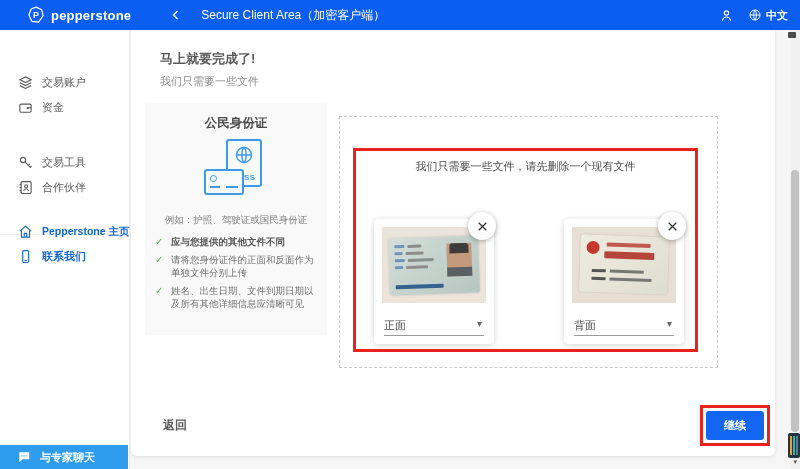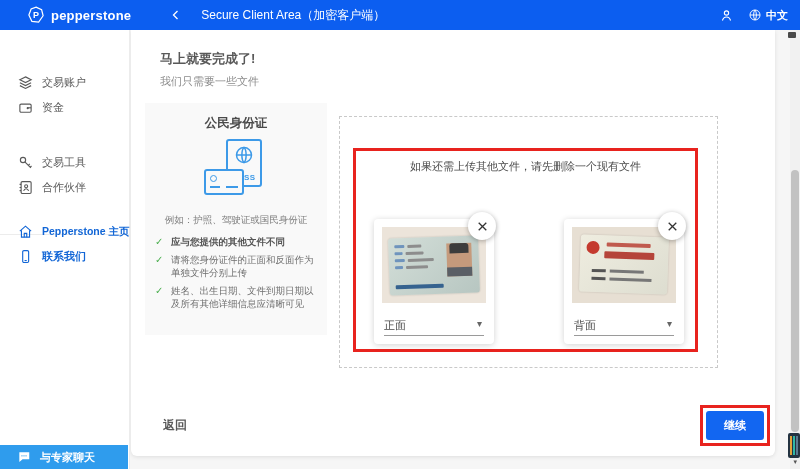--- a/index.html
+++ b/index.html
@@ -290,21 +290,21 @@
 
       <div class="checklist">
         <div class="check-item bold">应与您提供的其他文件不同</div>
         <div class="check-item">请将您身份证件的正面和反面作为单独文件分别上传</div>
         <div class="check-item">姓名、出生日期、文件到期日期以及所有其他详细信息应清晰可见</div>
       </div>
     </div>
 
     <div class="upload-box">
       <div class="alert-box">
-        <div class="alert-msg">如果还需上传其他文件，请先删除一个现有文件</div>
+        <div class="alert-msg">我们只需要一些文件，请先删除一个现有文件</div>
 
         <div class="file-card c1">
           <div class="thumb front">
             <div class="idf-card">
               <div class="idf-line" style="left:6px;top:7px;width:10px"></div>
                 <div class="idf-val" style="left:19px;top:7px;width:14px"></div>
               <div class="idf-line" style="left:6px;top:14px;width:8px"></div>
                 <div class="idf-val" style="left:17px;top:14px;width:18px"></div>
               <div class="idf-line" style="left:6px;top:21px;width:10px"></div>
                 <div class="idf-val" style="left:19px;top:21px;width:26px"></div>

